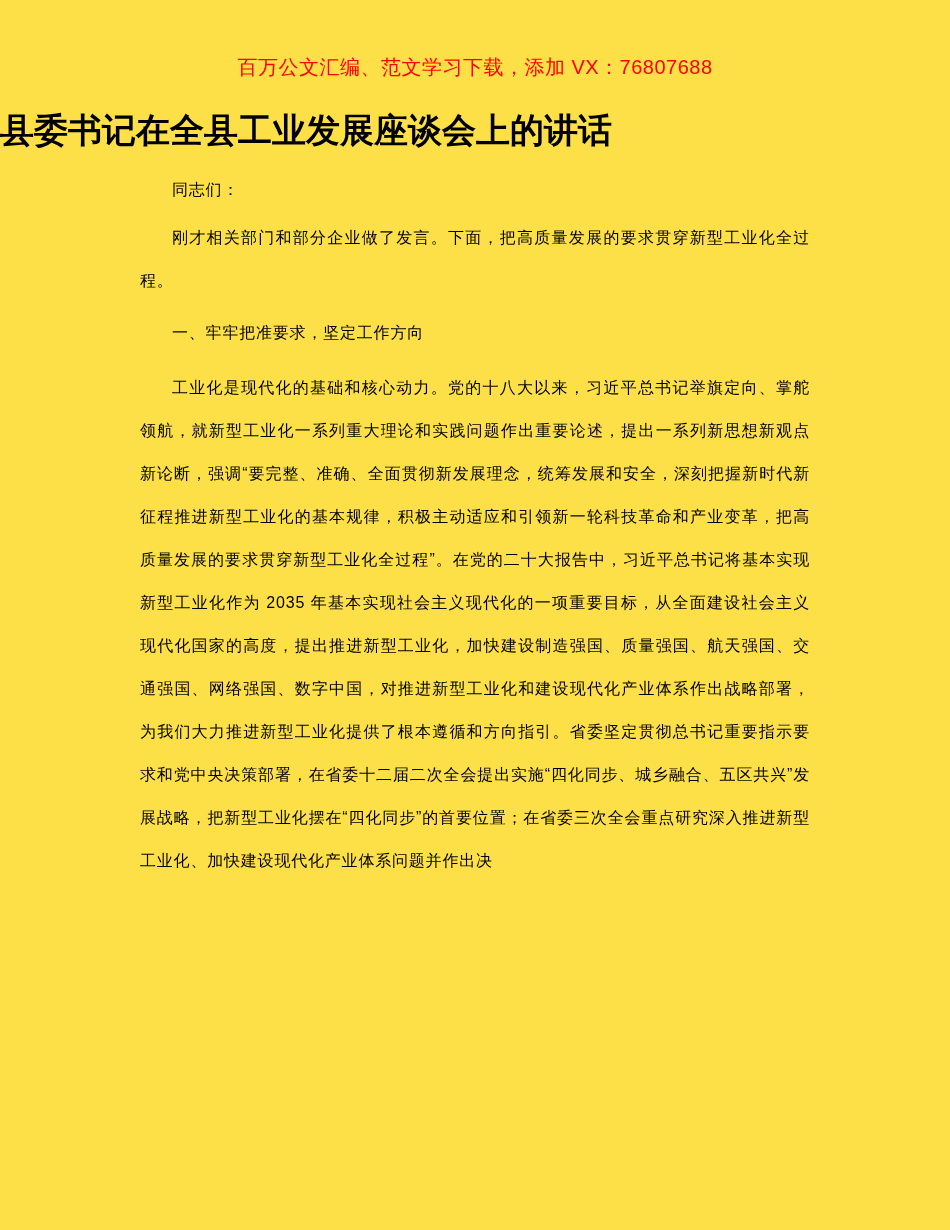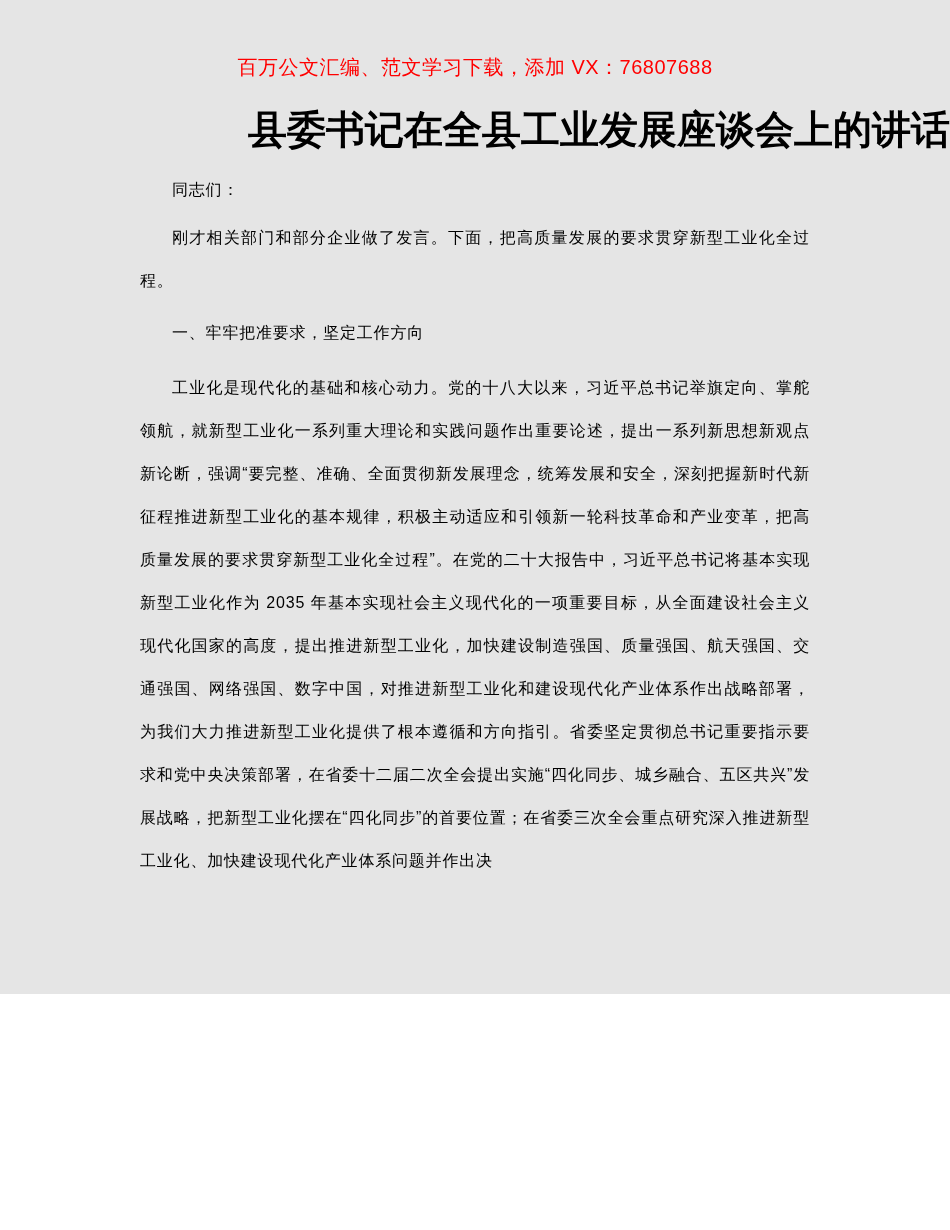--- a/index.html
+++ b/index.html
@@ -3,39 +3,39 @@
 <meta charset="utf-8">
 <style>
   html, body {
     margin: 0;
     padding: 0;
     background: #ffffff;
   }
   .page {
     position: relative;
     width: 950px;
-    height: 994px;
-    background: #e5e5e5;
+    height: 1230px;
+    background: #fde047;
     overflow: hidden;
     font-family: "Liberation Sans", sans-serif;
     color: #000000;
     box-sizing: border-box;
     padding-top: 54px;
   }
   .notice {
     text-align: center;
     font-size: 20px;
     line-height: 26px;
     color: #ff0000;
     letter-spacing: 0.5px;
   }
   .doc-title {
     margin: 26px 0 0 0;
-    text-align: right;
-    font-size: 39px;
+    text-align: left;
+    font-size: 34px;
     line-height: 48px;
     font-weight: 700;
     color: #000000;
   }
   .content {
     width: 670px;
     margin: 14px auto 4px auto;
     font-size: 16px;
     line-height: 43px;
     letter-spacing: 0.8px;

